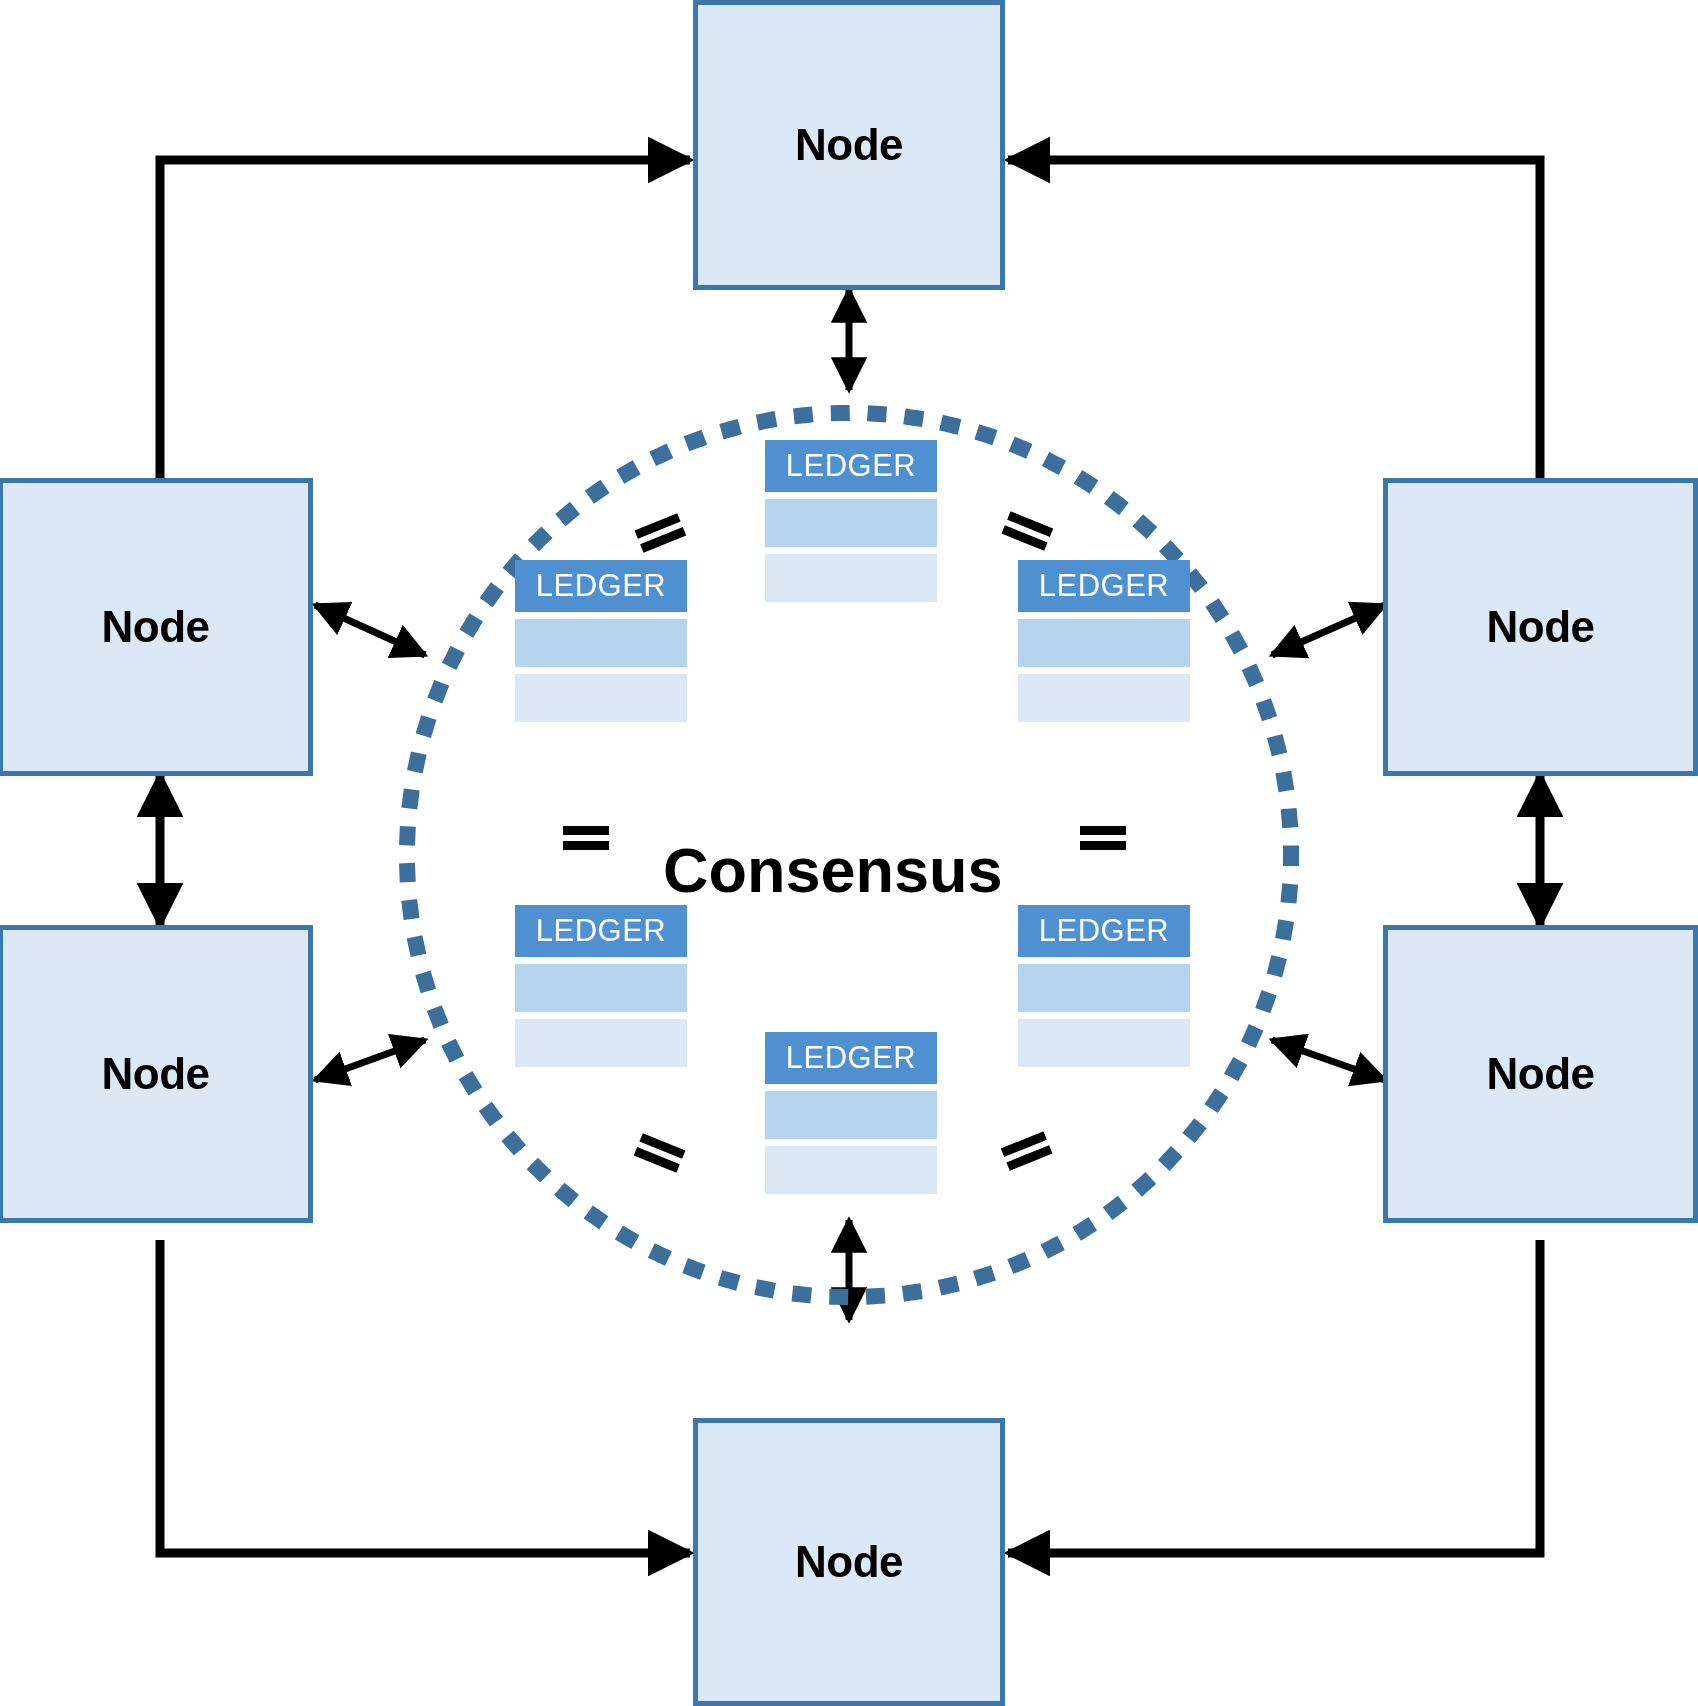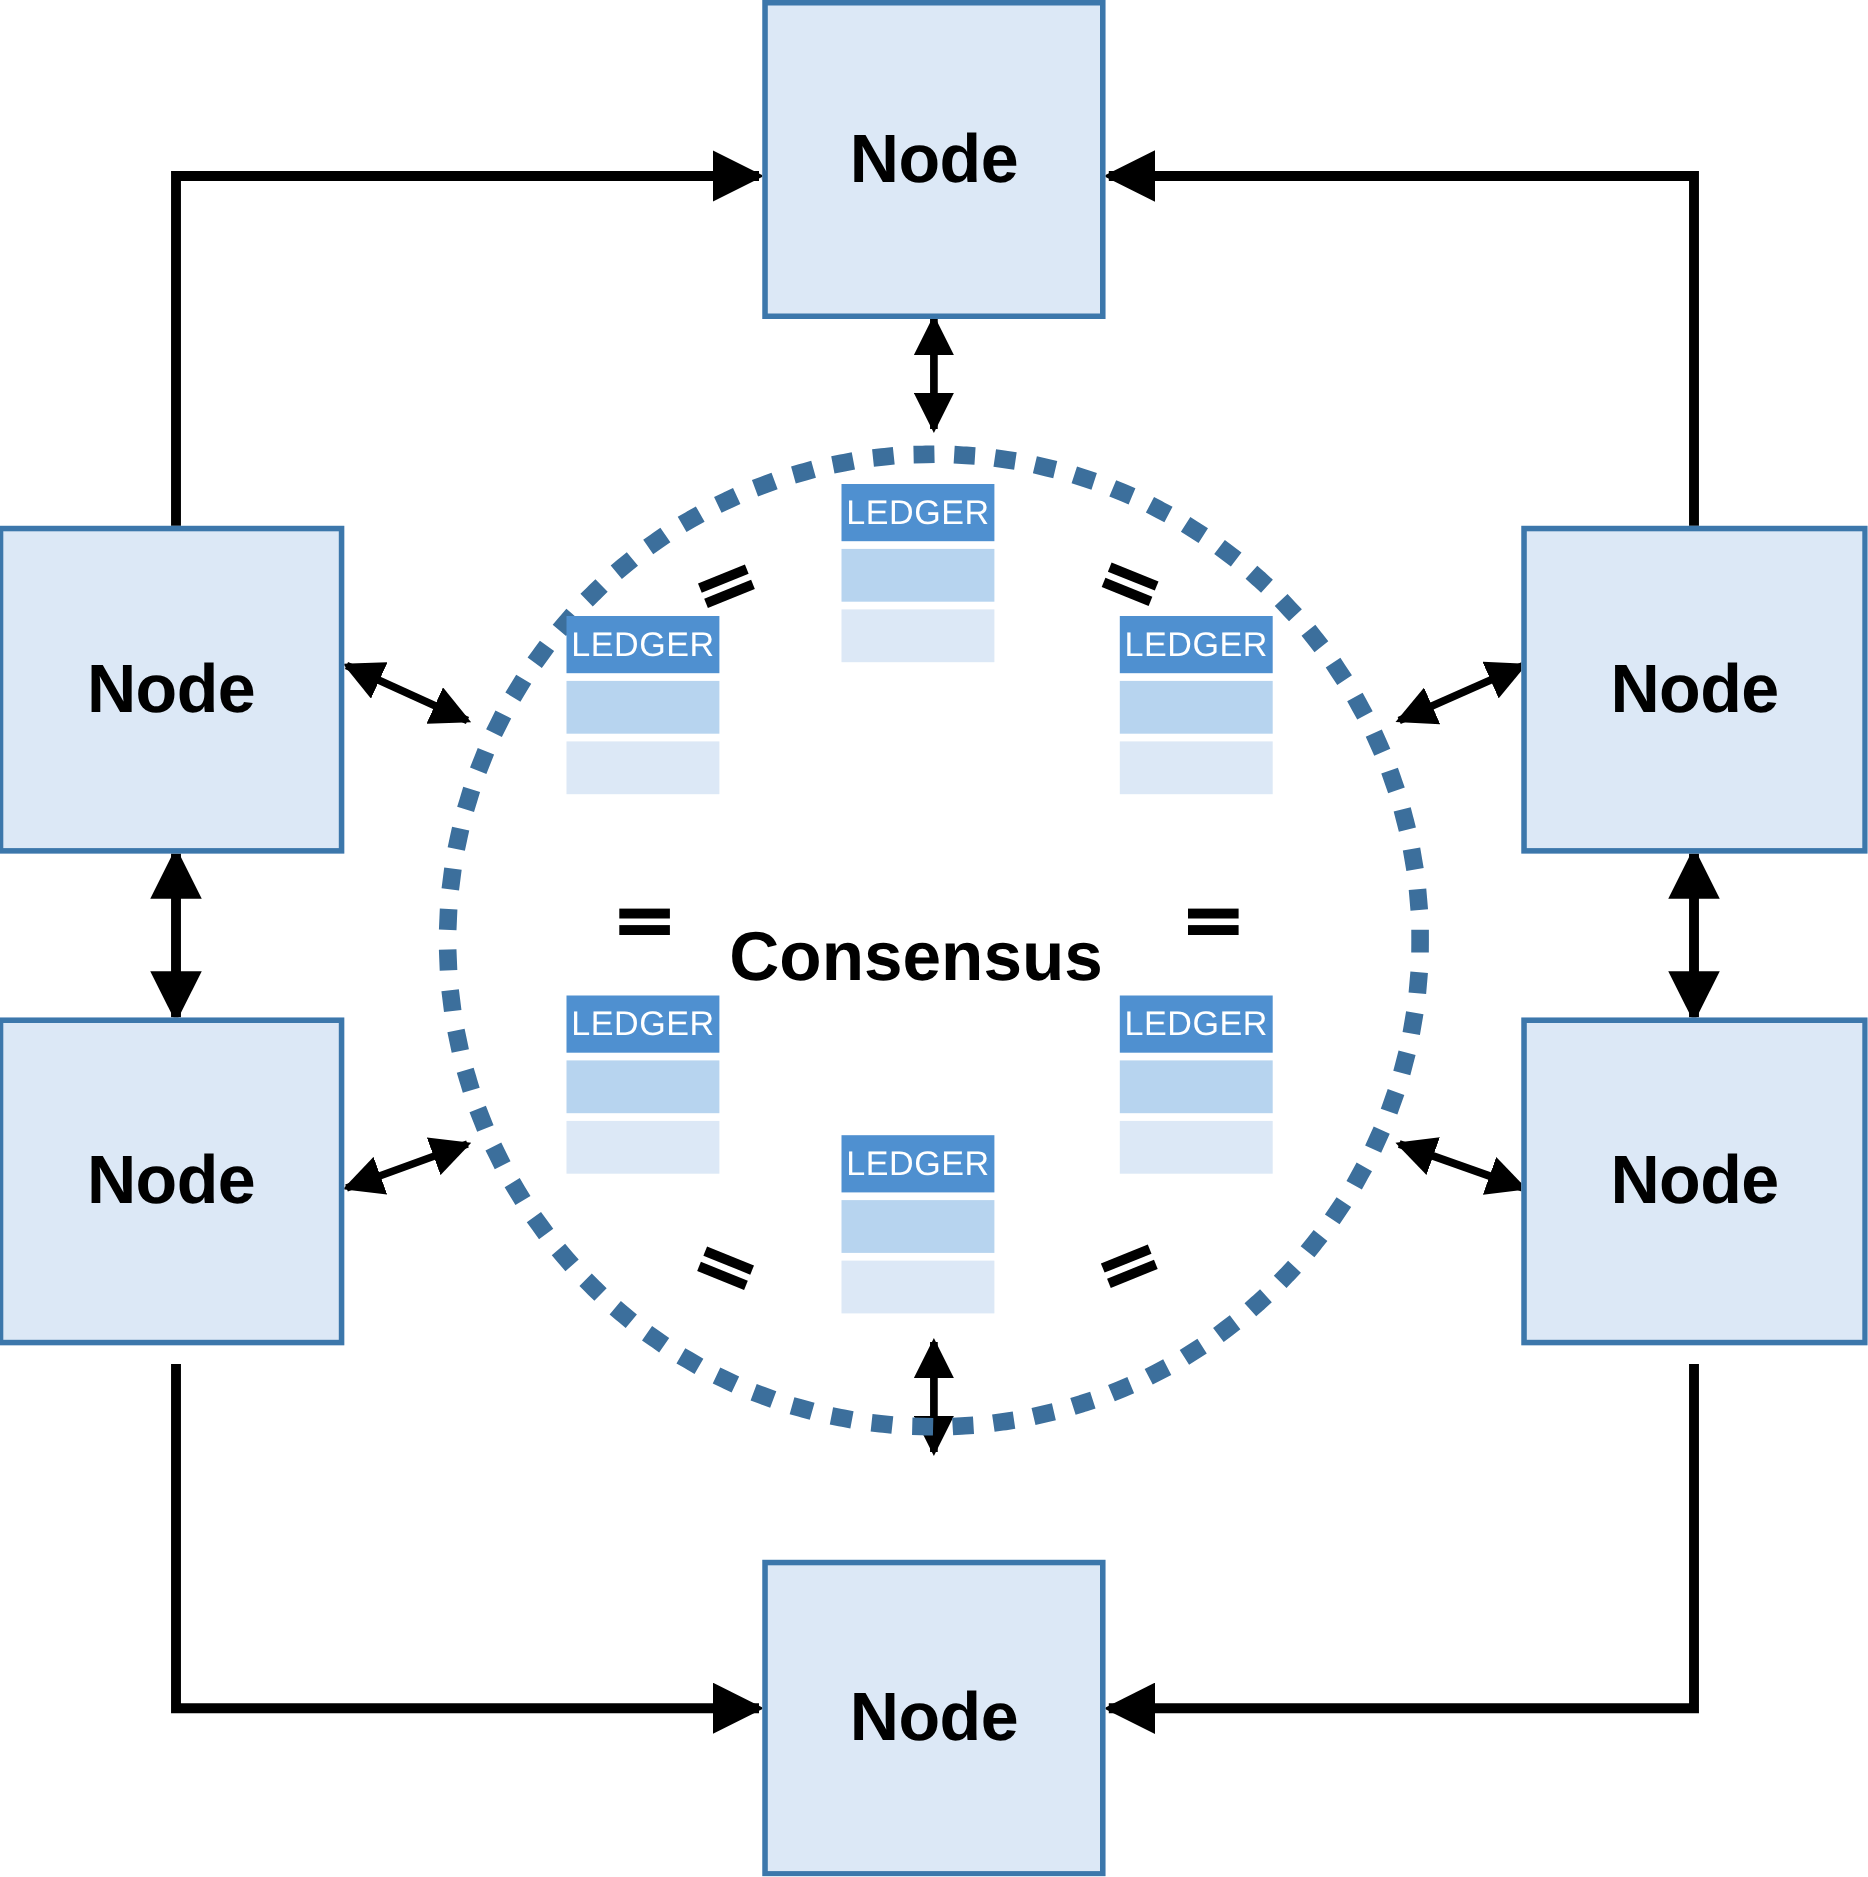--- a/index.html
+++ b/index.html
@@ -29,28 +29,28 @@
     box-sizing: border-box;
     background: #dce8f6;
     border: 5px solid #3c77ab;
     display: flex;
     align-items: center;
     justify-content: center;
   }
   .node-label {
     font-family: "Liberation Sans", sans-serif;
     font-weight: bold;
-    font-size: 62px;
+    font-size: 44px;
     color: #000000;
     letter-spacing: -0.5px;
     line-height: 1;
   }
   .ledger {
     position: absolute;
-    width: 139px;
+    width: 172px;
   }
   .ledger-head {
     background: #4f90d0;
     color: #ffffff;
     font-family: "Liberation Sans", sans-serif;
     font-size: 31px;
     line-height: 52px;
     height: 52px;
     text-align: center;
     letter-spacing: 0.5px;

